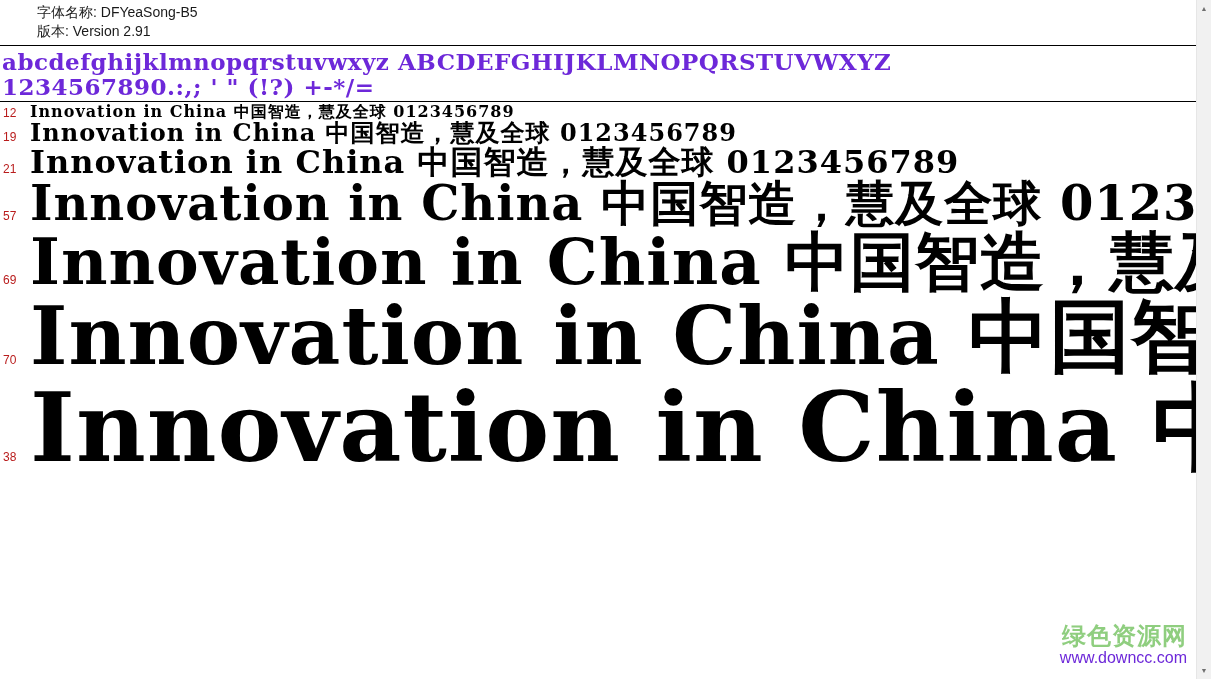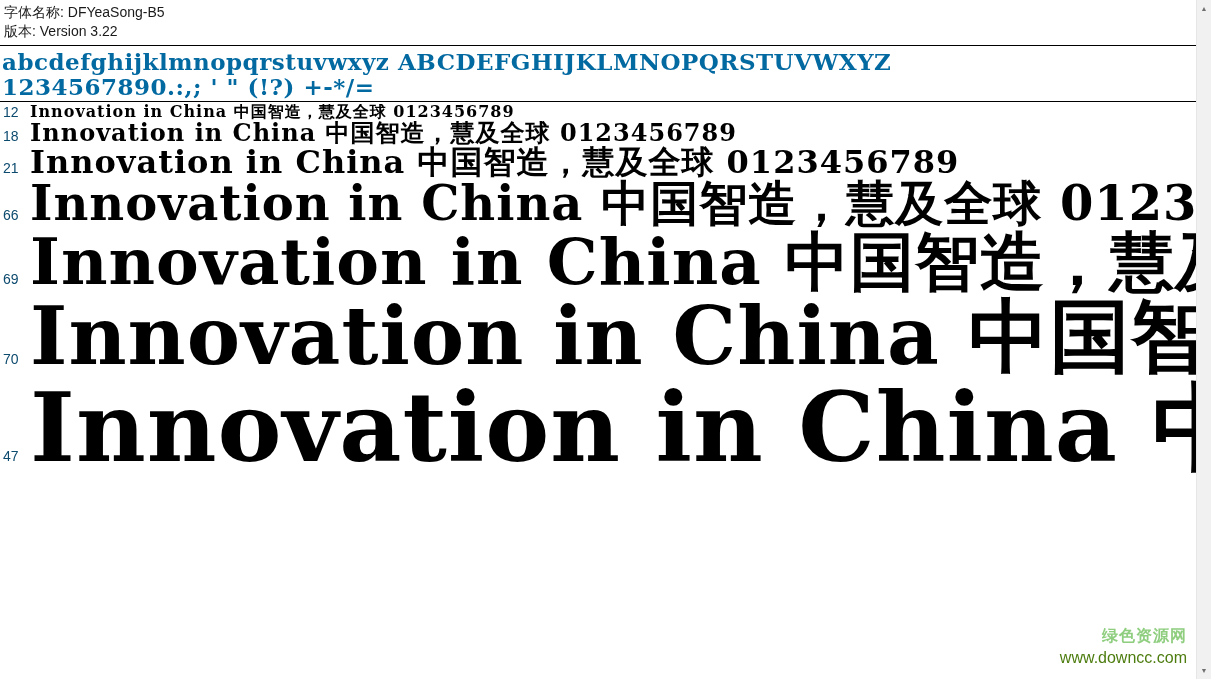--- a/index.html
+++ b/index.html
@@ -20,53 +20,54 @@
     width: 1196px; height: 679px;
     overflow: hidden;
     background: #ffffff;
   }
   
   .meta {
     padding: 3px 0 4px 4px;
     font-size: 14px;
     line-height: 19px;
     color: #1a1a1a;
+    margin-left: 33px;
   }
   .divider {
     width: 100%;
     border-bottom: 1px solid #000000;
   }
   
   .samples {
     padding: 3px 0 2px 2px;
     font-family: "DejaVu Serif", "Liberation Serif", serif;
     font-weight: bold;
     font-size: 23px;
     line-height: 25px;
-    color: #0369a1;
+    color: #6d28d9;
     white-space: nowrap;
     letter-spacing: 0.5px;
   }
   
   .rows {
     padding-top: 2px;
     width: 100%;
     overflow: hidden;
   }
   .prow {
     display: flex;
     align-items: baseline;
     white-space: nowrap;
     overflow: hidden;
   }
   .psize {
     flex: 0 0 30px;
     padding-left: 3px;
-    font-size: 14px;
-    color: #0c4a6e;
+    font-size: 12px;
+    color: #b91c1c;
     font-family: "Liberation Sans", sans-serif;
   }
   .ptext {
     font-family: "DejaVu Serif", "Liberation Serif", serif;
     font-weight: bold;
     color: #000000;
     line-height: 1.04;
     letter-spacing: 1px;
     white-space: nowrap;
   }
@@ -92,80 +93,80 @@
   .scroll-btn.up { top: 0; }
   .scroll-btn.down { bottom: 0; }
   
   .watermark {
     position: absolute;
     right: 24px; bottom: 12px;
     text-align: right;
     pointer-events: none;
   }
   .wm-title {
-    font-size: 16px;
+    font-size: 24px;
     font-weight: bold;
     color: #8fce7f;
     letter-spacing: 1px;
     line-height: 26px;
   }
   .wm-url {
     font-size: 16px;
-    color: #4d7c0f;
+    color: #6d28d9;
     line-height: 18px;
   }
 </style>
 </head>
 <body>
 
 <div class="viewer">
 
   <div class="content">
 
     <div class="meta">
       <div>字体名称: DFYeaSong-B5</div>
-      <div>版本: Version 3.22</div>
+      <div>版本: Version 2.91</div>
     </div>
 
     <div class="divider"></div>
 
     <div class="samples">
       <div>abcdefghijklmnopqrstuvwxyz ABCDEFGHIJKLMNOPQRSTUVWXYZ</div>
       <div>1234567890.:,; ' " (!?) +-*/=</div>
     </div>
 
     <div class="divider"></div>
 
     <div class="rows">
         <div class="prow">
     <span class="psize">12</span>
     <span class="ptext" style="font-size: 16px;">Innovation in China 中国智造，慧及全球 0123456789</span>
   </div>
         <div class="prow">
-    <span class="psize">18</span>
+    <span class="psize">19</span>
     <span class="ptext" style="font-size: 24px;">Innovation in China 中国智造，慧及全球 0123456789</span>
   </div>
         <div class="prow">
     <span class="psize">21</span>
     <span class="ptext" style="font-size: 32px;">Innovation in China 中国智造，慧及全球 0123456789</span>
   </div>
         <div class="prow">
-    <span class="psize">66</span>
+    <span class="psize">57</span>
     <span class="ptext" style="font-size: 48px;">Innovation in China 中国智造，慧及全球 0123456789</span>
   </div>
         <div class="prow">
     <span class="psize">69</span>
     <span class="ptext" style="font-size: 64px;">Innovation in China 中国智造，慧及全球 0123456789</span>
   </div>
         <div class="prow">
     <span class="psize">70</span>
     <span class="ptext" style="font-size: 80px;">Innovation in China 中国智造，慧及全球 0123456789</span>
   </div>
         <div class="prow">
-    <span class="psize">47</span>
+    <span class="psize">38</span>
     <span class="ptext" style="font-size: 96px;">Innovation in China 中国智造，慧及全球 0123456789</span>
   </div>
       </div>
 
   </div>
 
   <div class="scrollbar">
     <div class="scroll-btn up">
       <span>▲</span>
     </div>

